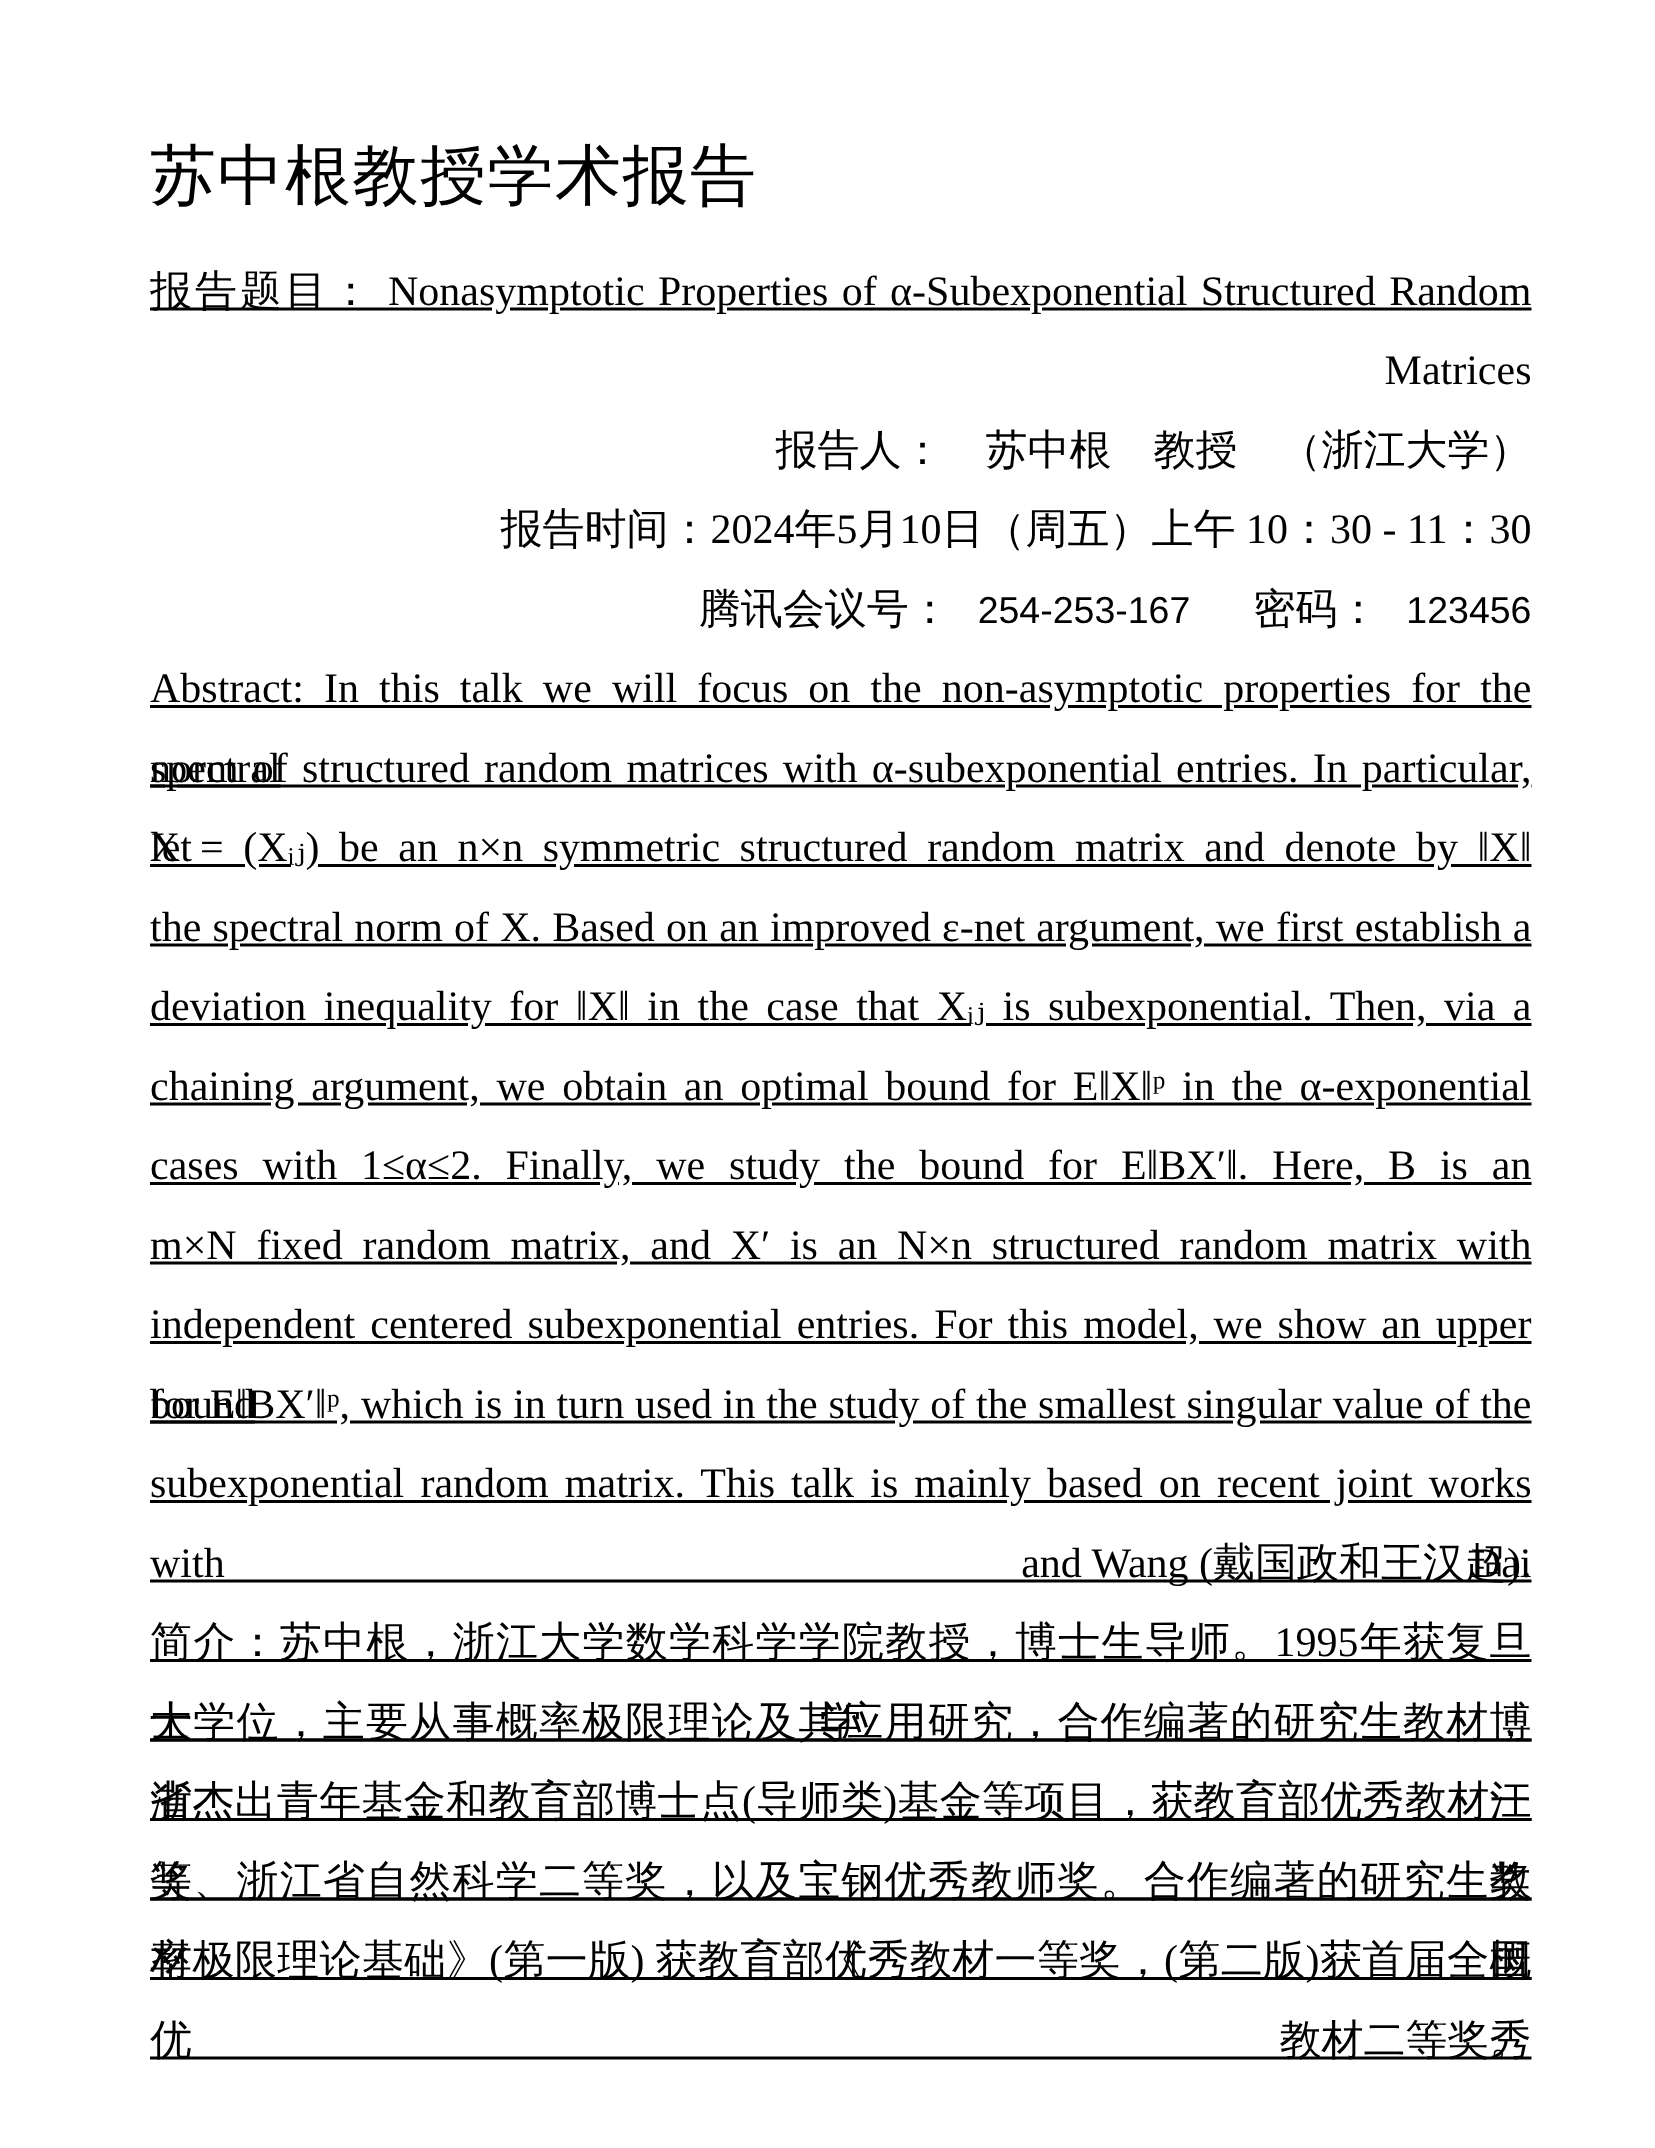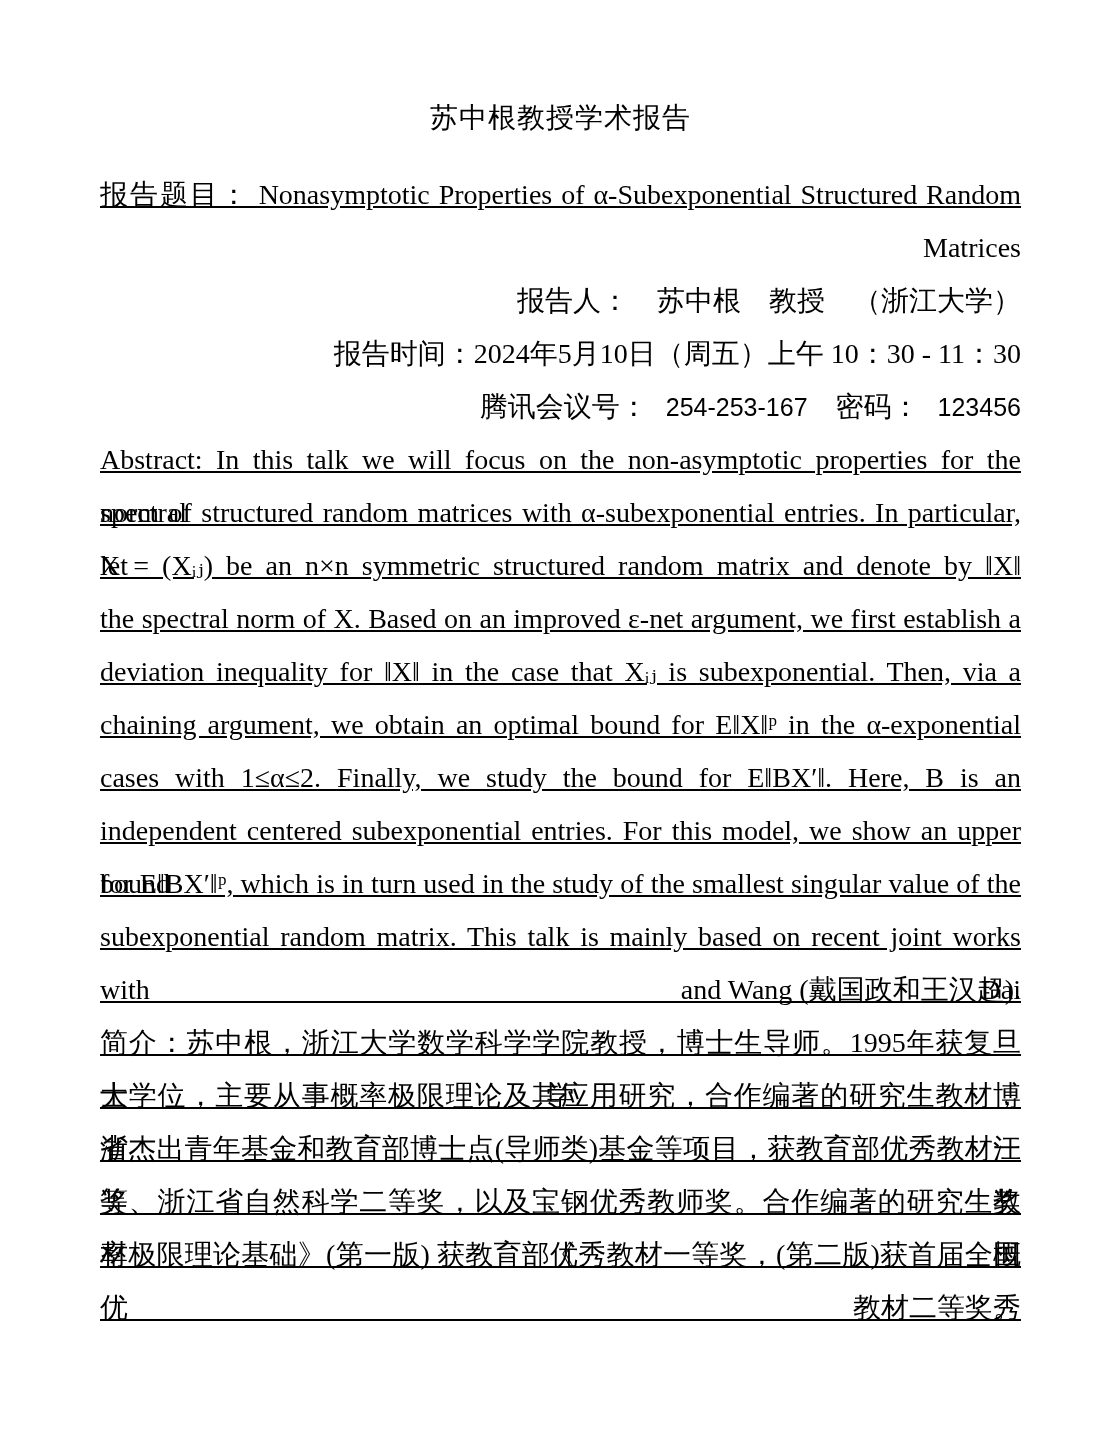--- a/index.html
+++ b/index.html
@@ -19,22 +19,22 @@
   .content {
     position: absolute;
     left: 100px;
     top: 88px;
     width: 921px;
   }
   .doc-title {
     margin: 0;
     height: 60px;
     line-height: 60px;
-    text-align: center;
-    font-size: 28px;
+    text-align: left;
+    font-size: 44px;
     font-weight: 400;
     letter-spacing: 1px;
   }
   .body-lines {
     margin-top: 20px;
   }
   .line {
     font-size: 28px;
     line-height: 53px;
     height: 53px;
@@ -46,21 +46,21 @@
     white-space: normal;
     text-align: justify;
     text-align-last: justify;
     text-decoration: underline;
   }
   .sans {
     font-family: "Liberation Sans", "DejaVu Sans", sans-serif;
     font-size: 25px;
   }
   .gap-md { margin-left: 18px; }
-  .gap-lg { margin-left: 28px; }
+  .gap-lg { margin-left: 42px; }
 </style>
 </head>
 <body>
 
 <div class="page">
   <div class="content">
 
     <h1 class="doc-title">苏中根教授学术报告</h1>
 
     <div class="body-lines">
@@ -76,20 +76,21 @@
         <span>腾讯会议号：</span><span class="sans gap-md">254-253-167</span><span class="gap-lg">密码：</span><span class="sans gap-md">123456</span>
       </div>
 
       <div class="line j">Abstract: In this talk we will focus on the non-asymptotic properties for the spectral</div>
       <div class="line j">norm of structured random matrices with α-subexponential entries. In particular, let</div>
       <div class="line j">X = (Xᵢⱼ) be an n×n symmetric structured random matrix and denote by ‖X‖</div>
       <div class="line j">the spectral norm of X. Based on an improved ε-net argument, we first establish a</div>
       <div class="line j">deviation inequality for ‖X‖ in the case that Xᵢⱼ is subexponential. Then, via a</div>
       <div class="line j">chaining argument, we obtain an optimal bound for E‖X‖ᵖ in the α-exponential</div>
       <div class="line j">cases with 1≤α≤2. Finally, we study the bound for E‖BX′‖. Here, B is an</div>
+      <div class="line j">m×N fixed random matrix, and X′ is an N×n structured random matrix with</div>
       <div class="line j">independent centered subexponential entries. For this model, we show an upper bound</div>
       <div class="line j">for E‖BX′‖ᵖ, which is in turn used in the study of the smallest singular value of the</div>
       <div class="line j">subexponential random matrix. This talk is mainly based on recent joint works with Dai</div>
       <div class="line">and Wang (戴国政和王汉超).</div>
 
       <div class="line j">简介：苏中根，浙江大学数学科学学院教授，博士生导师。1995年获复旦大学博</div>
       <div class="line j">士学位，主要从事概率极限理论及其应用研究，合作编著的研究生教材，浙江</div>
       <div class="line j">省杰出青年基金和教育部博士点(导师类)基金等项目，获教育部优秀教材一等奖</div>
       <div class="line j">奖、浙江省自然科学二等奖，以及宝钢优秀教师奖。合作编著的研究生教材《概</div>
       <div class="line j">率极限理论基础》(第一版) 获教育部优秀教材一等奖，(第二版)获首届全国优秀</div>

